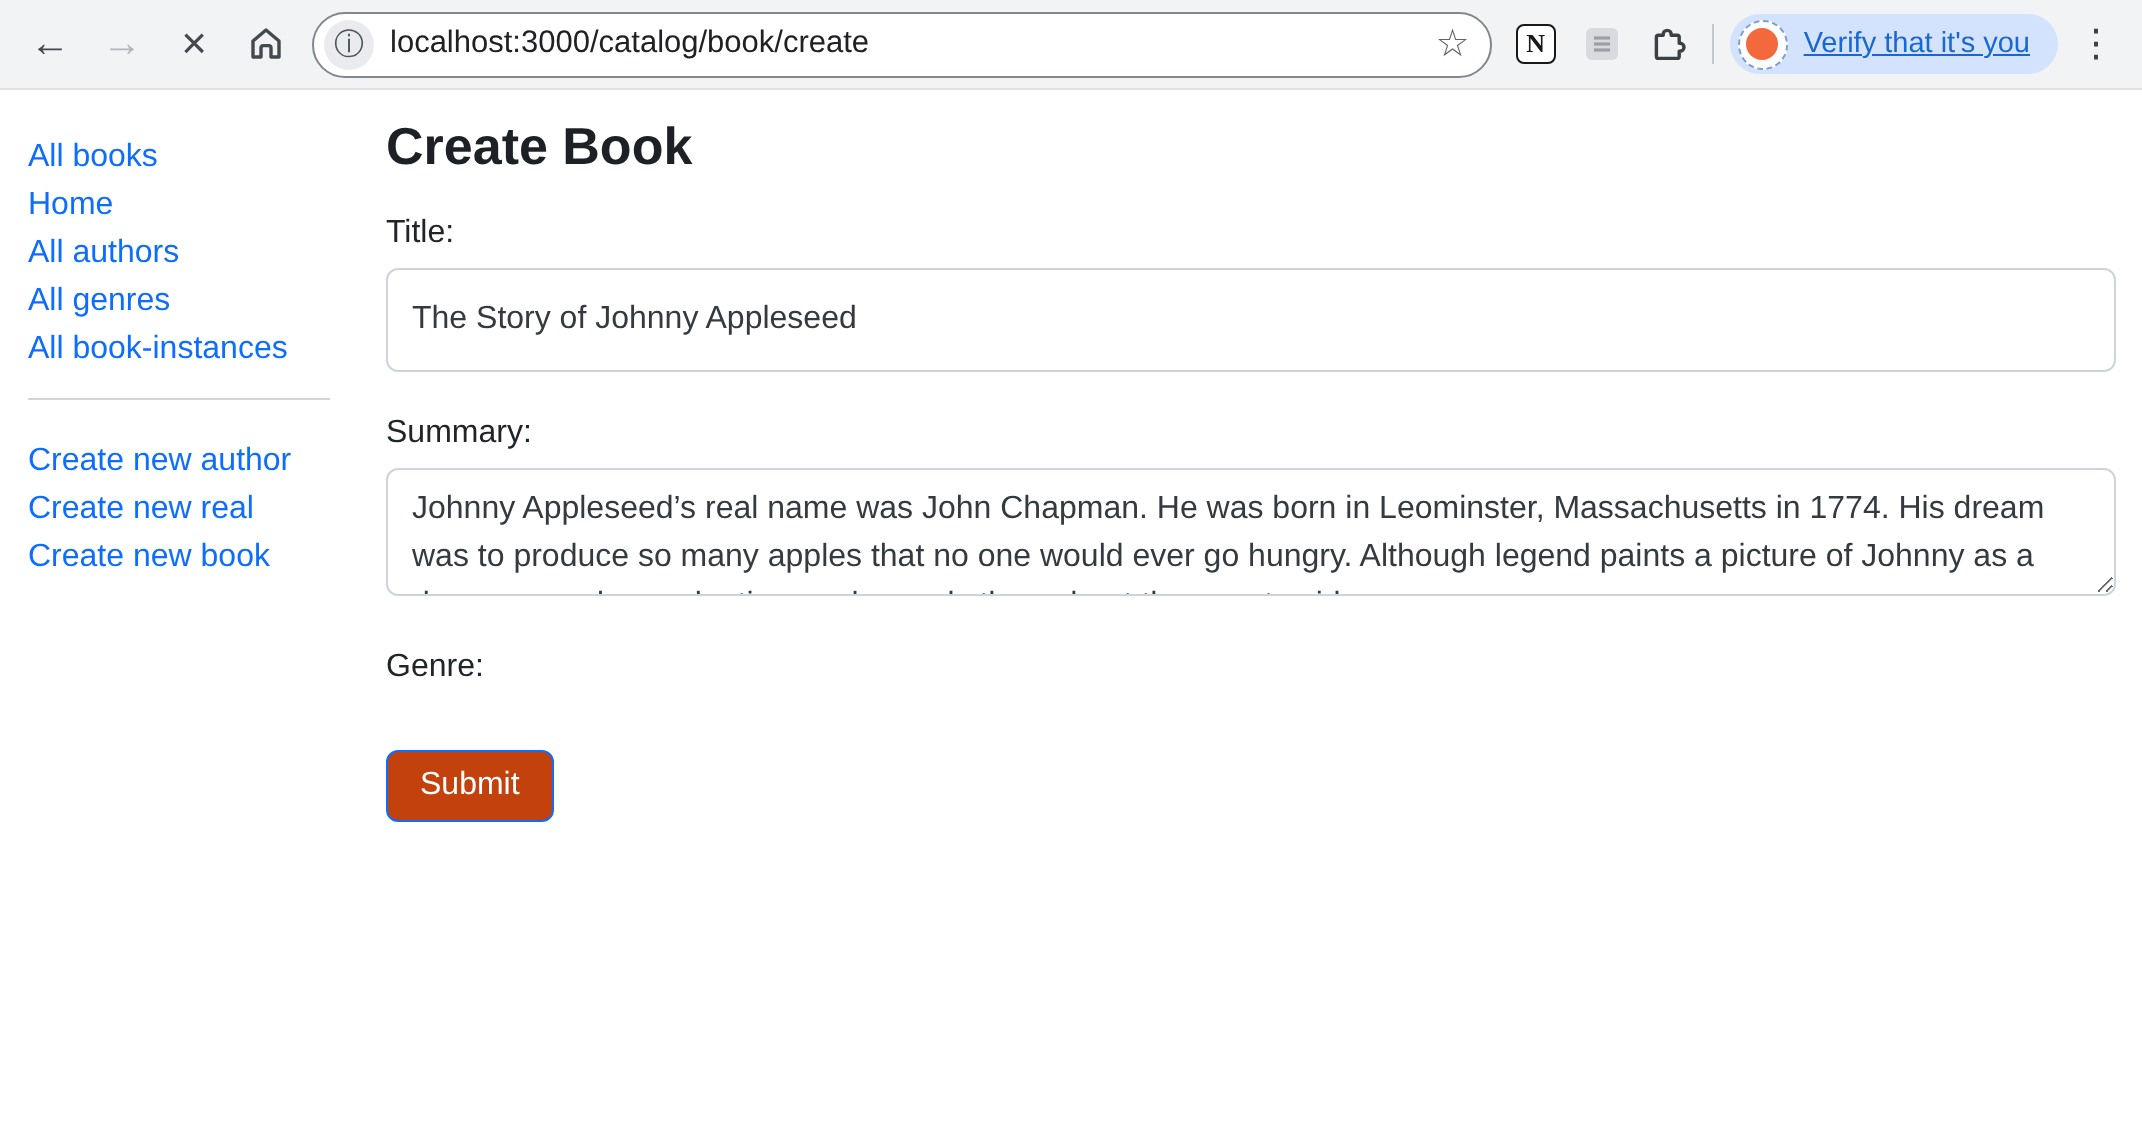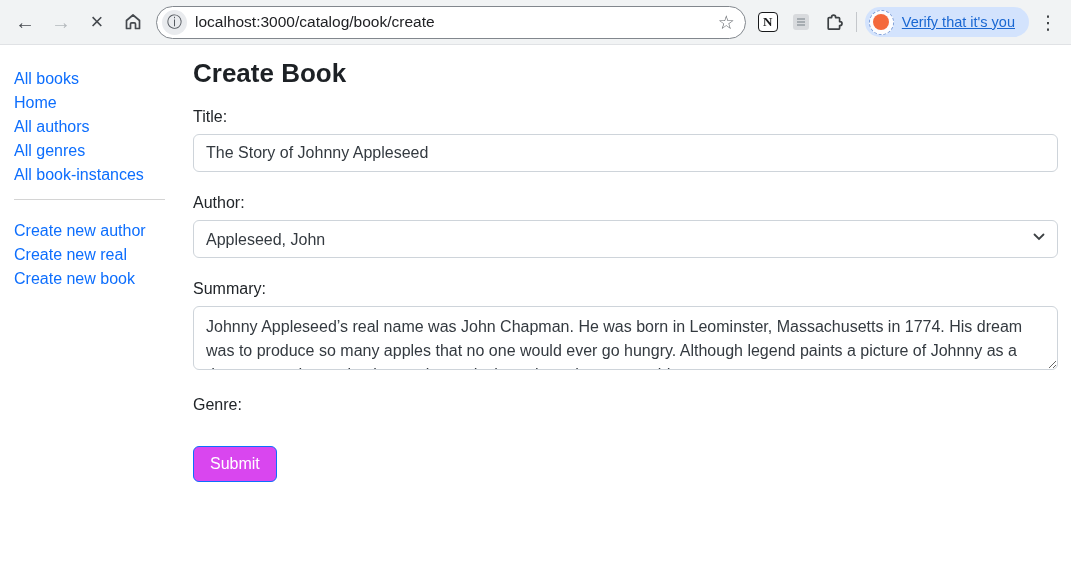--- a/index.html
+++ b/index.html
@@ -138,21 +138,21 @@
   }
   .form-label {
     display: block;
     font-size: 16px;
     line-height: 19px;
     color: #212529;
     margin-bottom: 8px;
   }
   .form-control {
     width: 100%;
-    height: 38px;
+    height: 52px;
     border: 1px solid #ced4da;
     border-radius: 6px;
     padding: 0 12px;
     font-size: 16px;
     font-family: "Liberation Sans", sans-serif;
     color: #343a40;
     background: #fff;
     outline: none;
   }
   .form-group { margin-bottom: 21px; }
@@ -178,21 +178,21 @@
   }
   textarea.form-control {
     height: 64px;
     padding: 8px 12px;
     line-height: 24px;
     resize: vertical;
     overflow: hidden;
   }
   .btn-submit {
     margin-top: 24px;
-    background: #d946ef;
+    background: #c2410c;
     color: #ffffff;
     border: 1px solid #0d6efd;
     border-radius: 6px;
     font-size: 16px;
     font-family: "Liberation Sans", sans-serif;
     padding: 8px 16px;
     cursor: pointer;
   }
 </style>
 </head>
@@ -264,33 +264,20 @@
   </nav>
 
   <main class="main">
     <h1>Create Book</h1>
 
     <div class="form-group">
       <label class="form-label">Title:</label>
       <input type="text" class="form-control" value="The Story of Johnny Appleseed" style="">
     </div>
 
-    <div class="form-group">
-      <label class="form-label">Author:</label>
-      <div class="select-wrap">
-        <select>
-          <option>Appleseed, John</option>
-        </select>
-        <span class="select-chevron">
-          <svg width="12" height="8" viewBox="0 0 12 8" fill="none" stroke="#3c4043" stroke-width="1.8" stroke-linecap="round">
-            <path d="M1.5 1.5 L6 6 L10.5 1.5"></path>
-          </svg>
-        </span>
-      </div>
-    </div>
 
     <div class="form-group">
       <label class="form-label">Summary:</label>
       <textarea class="form-control" style="">Johnny Appleseed’s real name was John Chapman. He was born in Leominster, Massachusetts in 1774. His dream was to produce so many apples that no one would ever go hungry. Although legend paints a picture of Johnny as a dreamy wanderer, planting apple seeds throughout the countryside.</textarea>
     </div>
 
     <div class="form-group">
     </div>
 
     <div>

